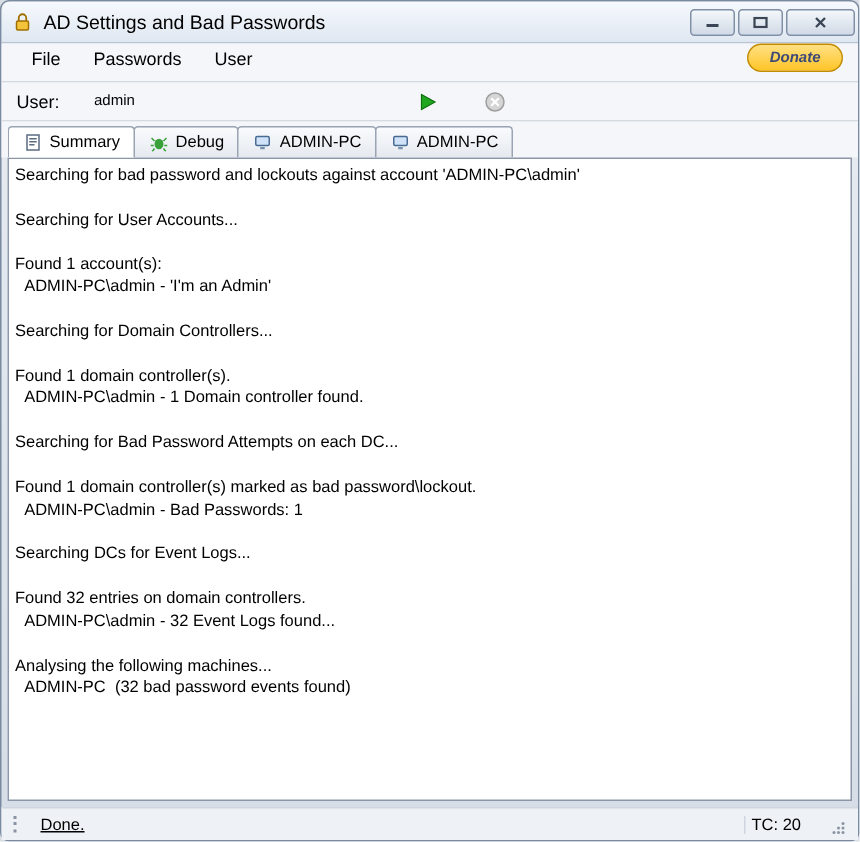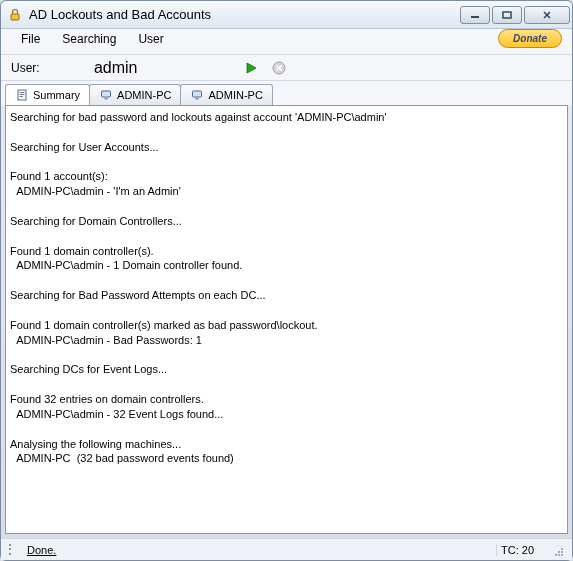--- a/index.html
+++ b/index.html
@@ -73,31 +73,30 @@
     cursor: pointer;
     font-size: 10px;
   }
   .userbar {
     height: 26px;
     display: flex;
     align-items: center;
     padding: 0 10px;
     background: #f4f6f9;
     border-bottom: 1px solid #d5dae1;
-    gap: 6px;
+    gap: 23px;
   }
   .user-label { color: #000; }
   .user-input {
     width: 140px;
     border: none;
     background: transparent;
     outline: none;
     font-family: inherit;
-    font-size: 16px;
-    text-align: center;
+    font-size: 10px;
   }
   .play-btn, .stop-btn {
     width: 18px; height: 18px;
     display: flex; align-items: center; justify-content: center;
     cursor: pointer;
     margin-left: 50px;
   }
   .stop-btn { margin-left: 4px; }
   .tabbar {
     height: 24px;
@@ -169,21 +168,21 @@
 
 <div class="window">
 
   <div class="titlebar">
     <span class="title-icon">
       <svg width="14" height="14" viewBox="0 0 14 14">
         <rect x="3" y="6" width="8" height="6" rx="1" fill="#f3c33c" stroke="#a06f00" stroke-width="1"></rect>
         <path d="M4.5 6 V4 a2.5 2.5 0 0 1 5 0 V6" fill="none" stroke="#a06f00" stroke-width="1.2"></path>
       </svg>
     </span>
-    <span class="title-text">AD Lockouts and Bad Accounts</span>
+    <span class="title-text">AD Settings and Bad Passwords</span>
     <div class="win-controls">
       <div class="win-btn">
         <svg width="10" height="8" viewBox="0 0 10 8">
             <rect x="1" y="5" width="8" height="2" fill="#3a4656"></rect>
           </svg>
       </div>
       <div class="win-btn">
         <svg width="10" height="8" viewBox="0 0 10 8">
             <rect x="1" y="1" width="8" height="6" fill="none" stroke="#3a4656" stroke-width="1.5"></rect>
           </svg>
@@ -191,21 +190,21 @@
       <div class="win-btn close">
         <svg width="10" height="8" viewBox="0 0 10 8">
             <path d="M2 1 L8 7 M8 1 L2 7" stroke="#3a4656" stroke-width="1.6"></path>
           </svg>
       </div>
     </div>
   </div>
 
   <div class="menubar">
     <div class="menu-item">File</div>
-    <div class="menu-item">Searching</div>
+    <div class="menu-item">Passwords</div>
     <div class="menu-item">User</div>
     <div class="donate-btn">Donate</div>
   </div>
 
   <div class="userbar">
     <span class="user-label">User:</span>
     <input class="user-input" type="text" value="admin" style="">
     <span class="play-btn">
       <svg width="14" height="14" viewBox="0 0 14 14">
           <path d="M3 2 L12 7 L3 12 Z" fill="#1fa81f" stroke="#0d6f0d" stroke-width="0.8"></path>
@@ -225,20 +224,29 @@
         <svg width="12" height="12" viewBox="0 0 12 12">
             <rect x="2" y="1" width="8" height="10" fill="#fff" stroke="#5a6b82"></rect>
             <path d="M3.5 3.5 H8.5 M3.5 5.5 H8.5 M3.5 7.5 H7" stroke="#5a6b82" stroke-width="0.9"></path>
           </svg>
       </span>
       <span>Summary</span>
     </div>
     <div class="tab">
       <span class="tab-icon">
         <svg width="12" height="12" viewBox="0 0 12 12">
+            <ellipse cx="6" cy="7" rx="3" ry="3.5" fill="#3aa03a"></ellipse>
+            <path d="M3 5 L1 3 M9 5 L11 3 M2.5 8 H0.5 M9.5 8 H11.5 M3 10 L1.5 12 M9 10 L10.5 12" stroke="#3aa03a" stroke-width="1"></path>
+          </svg>
+      </span>
+      <span>Debug</span>
+    </div>
+    <div class="tab">
+      <span class="tab-icon">
+        <svg width="12" height="12" viewBox="0 0 12 12">
             <rect x="1.5" y="2" width="9" height="6" rx="1" fill="#cfe2f8" stroke="#4a6b91"></rect>
             <rect x="4.5" y="9" width="3" height="1.5" fill="#7890ab"></rect>
           </svg>
       </span>
       <span>ADMIN-PC</span>
     </div>
     <div class="tab">
       <span class="tab-icon">
         <svg width="12" height="12" viewBox="0 0 12 12">
             <rect x="1.5" y="2" width="9" height="6" rx="1" fill="#cfe2f8" stroke="#4a6b91"></rect>

